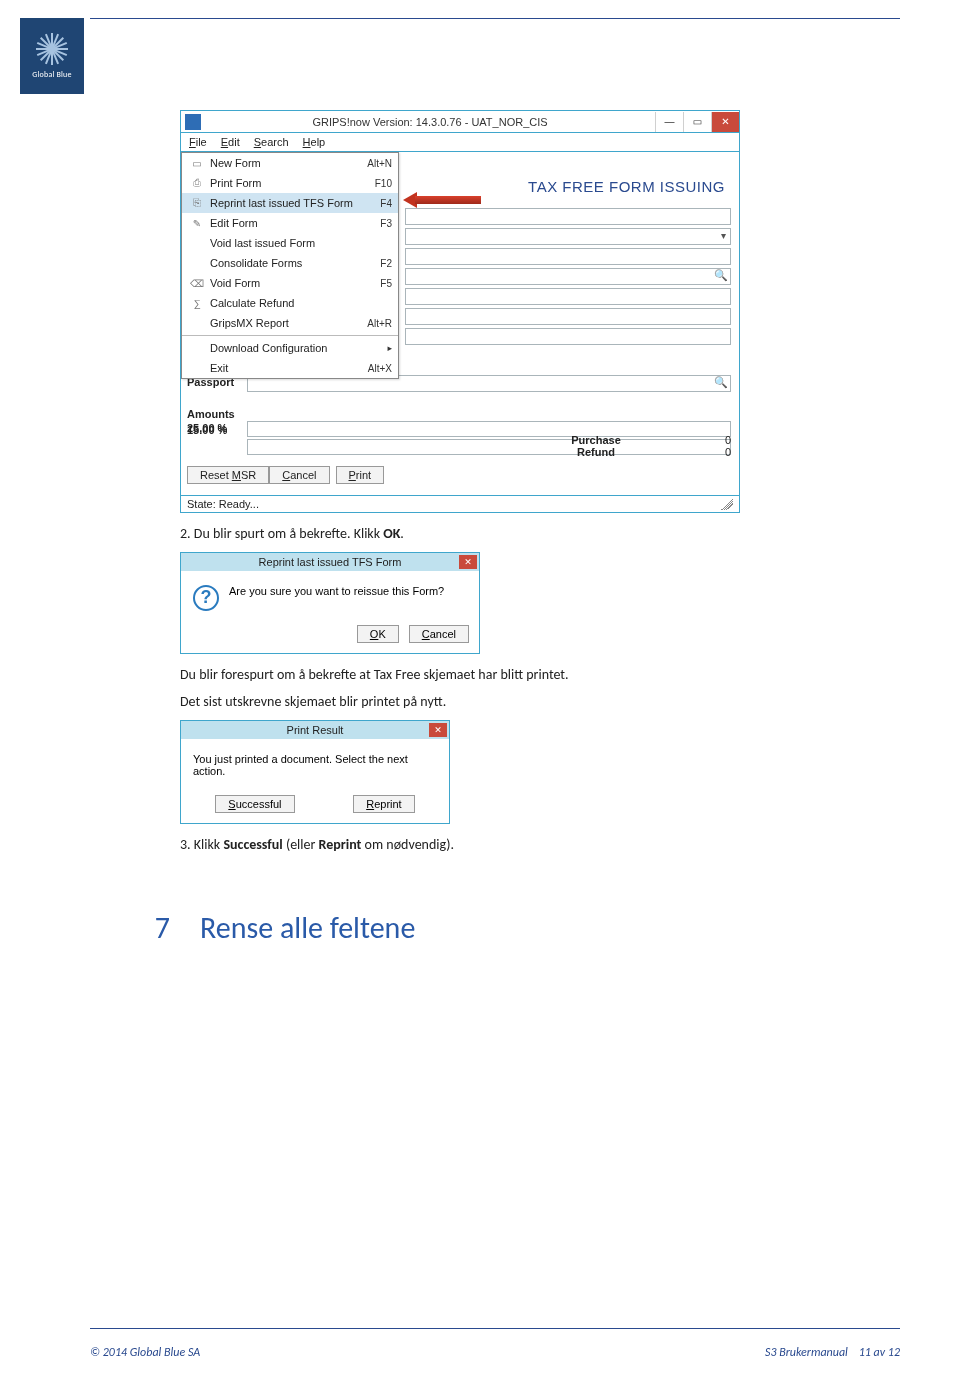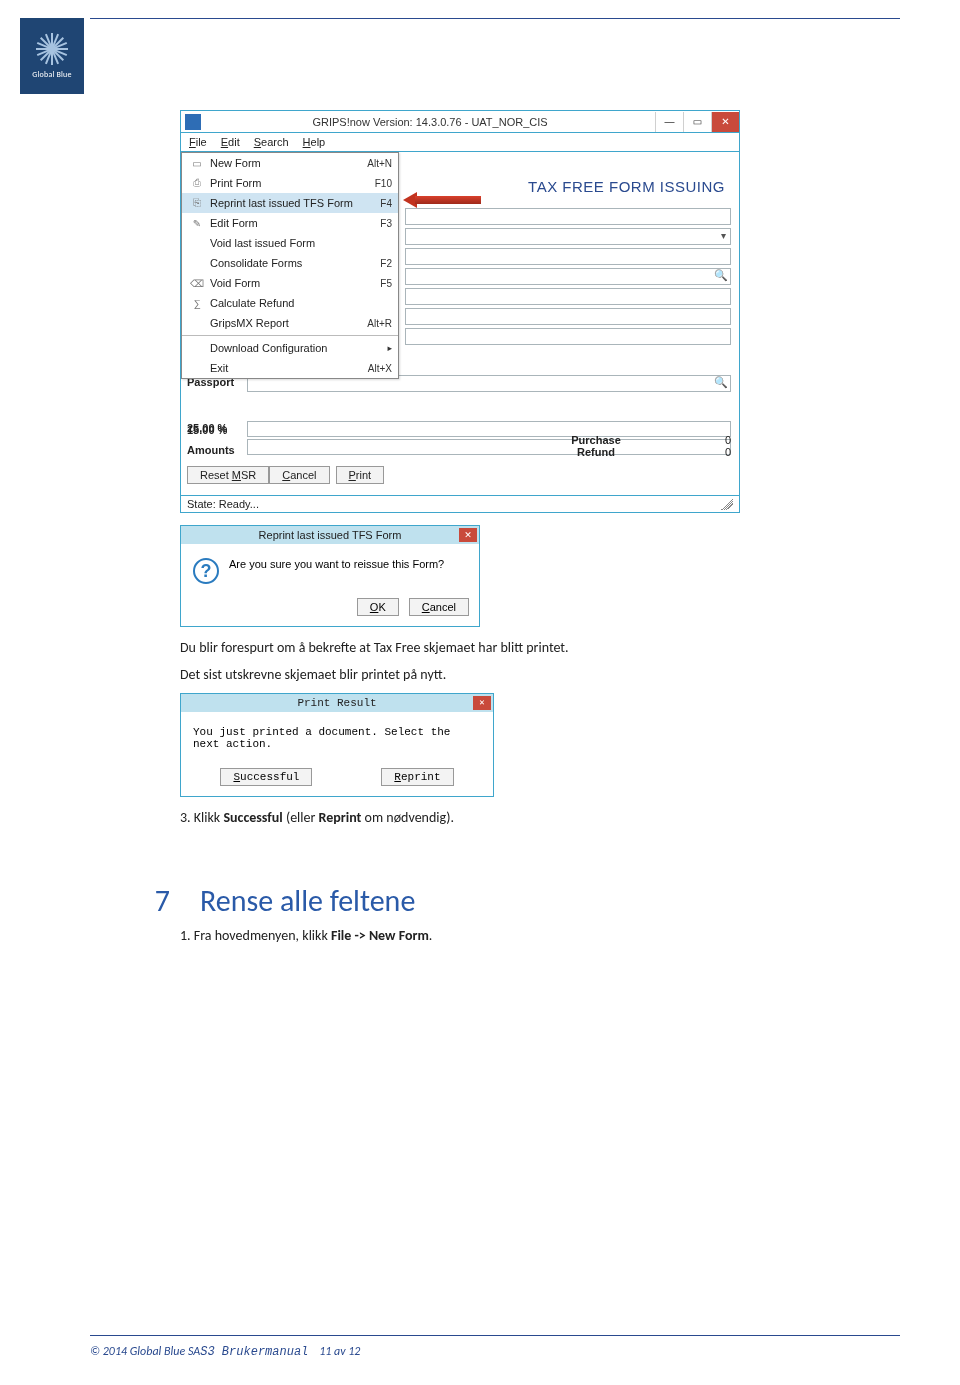--- a/index.html
+++ b/index.html
@@ -169,21 +169,21 @@
   }
   .lbl-passport { top: 224px; left: 6px; }
 
   .passport-field {
     position: absolute;
     top: 223px; left: 66px; right: 8px; height: 17px;
     border: 1px solid #aab5ba; background: #fff;
   }
   .passport-field::after { content: "🔍"; position: absolute; right: 2px; top: 0px; font-size: 11px; }
 
-  .lbl-amounts { top: 256px; left: 6px; margin-top: 36px; }
+  .lbl-amounts { top: 256px; left: 6px; }
   .lbl-r1 { top: 270px; left: 6px; font-weight: bold; font-size: 11px; position: absolute; }
   .lbl-r2 { top: 272px; left: 6px; font-weight: bold; font-size: 11px; position: absolute; }
 
   .amt-field { position: absolute; left: 66px; right: 8px; height: 16px; border: 1px solid #aab5ba; background:#fff; }
   .amt1 { top: 269px; }
   .amt2 { top: 287px; }
 
   .footer-area {
     position: absolute;
     left: 6px; right: 8px; bottom: 28px;
@@ -252,42 +252,42 @@
     width: 26px; height: 26px; border-radius: 50%;
     border: 2px solid #2a7bbf;
     color: #2a7bbf; font-weight: bold; font-size: 18px;
     display: flex; align-items: center; justify-content: center;
     flex: 0 0 auto;
   }
   .dialog .dfooter {
     display: flex; justify-content: flex-end; gap: 10px;
     padding: 6px 10px 10px 10px;
   }
-  .dialog.small { width: 314px; font-family: Liberation Mono, monospace; }
+  .dialog.small { width: 270px; }
   .dialog.small .dfooter { justify-content: space-around; }
   .dialog.small .dbody { min-height: 50px; display:block; }
 
   
   .section-row { display: flex; align-items: baseline; gap: 30px; margin-top: 18px; }
   .section-num { color: #2a5aa8; font-size: 30px; font-weight: 300; font-family: Calibri, Arial, sans-serif; width: 30px; text-align:right;}
   .section-title { color: #2a5aa8; font-size: 30px; font-weight: 300; font-family: Calibri, Arial, sans-serif; margin-top: 36px; }
   .sub-head { margin: 10px 0 4px 40px; font-weight: bold; font-family: Calibri, Arial; font-size: 14px; color:#222;}
 
   
   .page-footer {
     position: absolute;
     left: 90px; right: 60px; bottom: 26px;
     border-top: 1px solid #2a4a8f;
-    padding-top: 8px;
-    display: flex; 
+    padding-top: 16px;
+    display: flex; justify-content: space-between;
     font-size: 12px; color: #2a4a8f;
     font-style: italic;
     font-family: Calibri, Arial, sans-serif;
   }
-  .page-footer .mid { font-style: italic; font-family: Liberation Mono, monospace; }
+  .page-footer .mid { font-style: italic; }
 </style>
 </head>
 <body>
 
 <div class="top-rule"></div>
 
 <div class="logo-badge">
   <div class="logo-star">
     <span style="transform:translate(-50%,-50%) rotate(0deg)"></span>
     <span style="transform:translate(-50%,-50%) rotate(22.5deg)"></span>
@@ -424,20 +424,23 @@
         </div>
       </div>
 
       <div class="statusbar">
         <span>State: Ready...</span>
         <span class="resize-grip"></span>
       </div>
     </div>
   </div>
 
+  <div class="para">
+    <span>2. Du blir spurt om å bekrefte. Klikk </span><b>OK</b><span>.</span>
+  </div>
 
   <div class="dialog">
     <div class="dtitle">
       <span>Reprint last issued TFS Form</span>
       <div class="dclose">✕</div>
     </div>
     <div class="dbody">
       <div class="qicon">?</div>
       <div>Are you sure you want to reissue this Form?</div>
     </div>
@@ -465,22 +468,19 @@
   </div>
 
   <div class="para">
     <span>3. Klikk </span><b>Successful</b><span> (eller </span><b>Reprint</b><span> om nødvendig).</span>
   </div>
 
   <div class="section-row">
     <div class="section-num">7</div>
     <div class="section-title">Rense alle feltene</div>
   </div>
-  <div class="para">
-    <span>1. Fra hovedmenyen, klikk </span><b>File -&gt; New Form</b><span>.</span>
-  </div>
 
 </div>
 
 <div class="page-footer">
   <span>© 2014 Global Blue SA</span>
   <span><span class="mid">S3 Brukermanual</span>&nbsp;&nbsp;&nbsp;&nbsp;<span>11 av 12</span></span>
 </div>
 
 </body></html>

